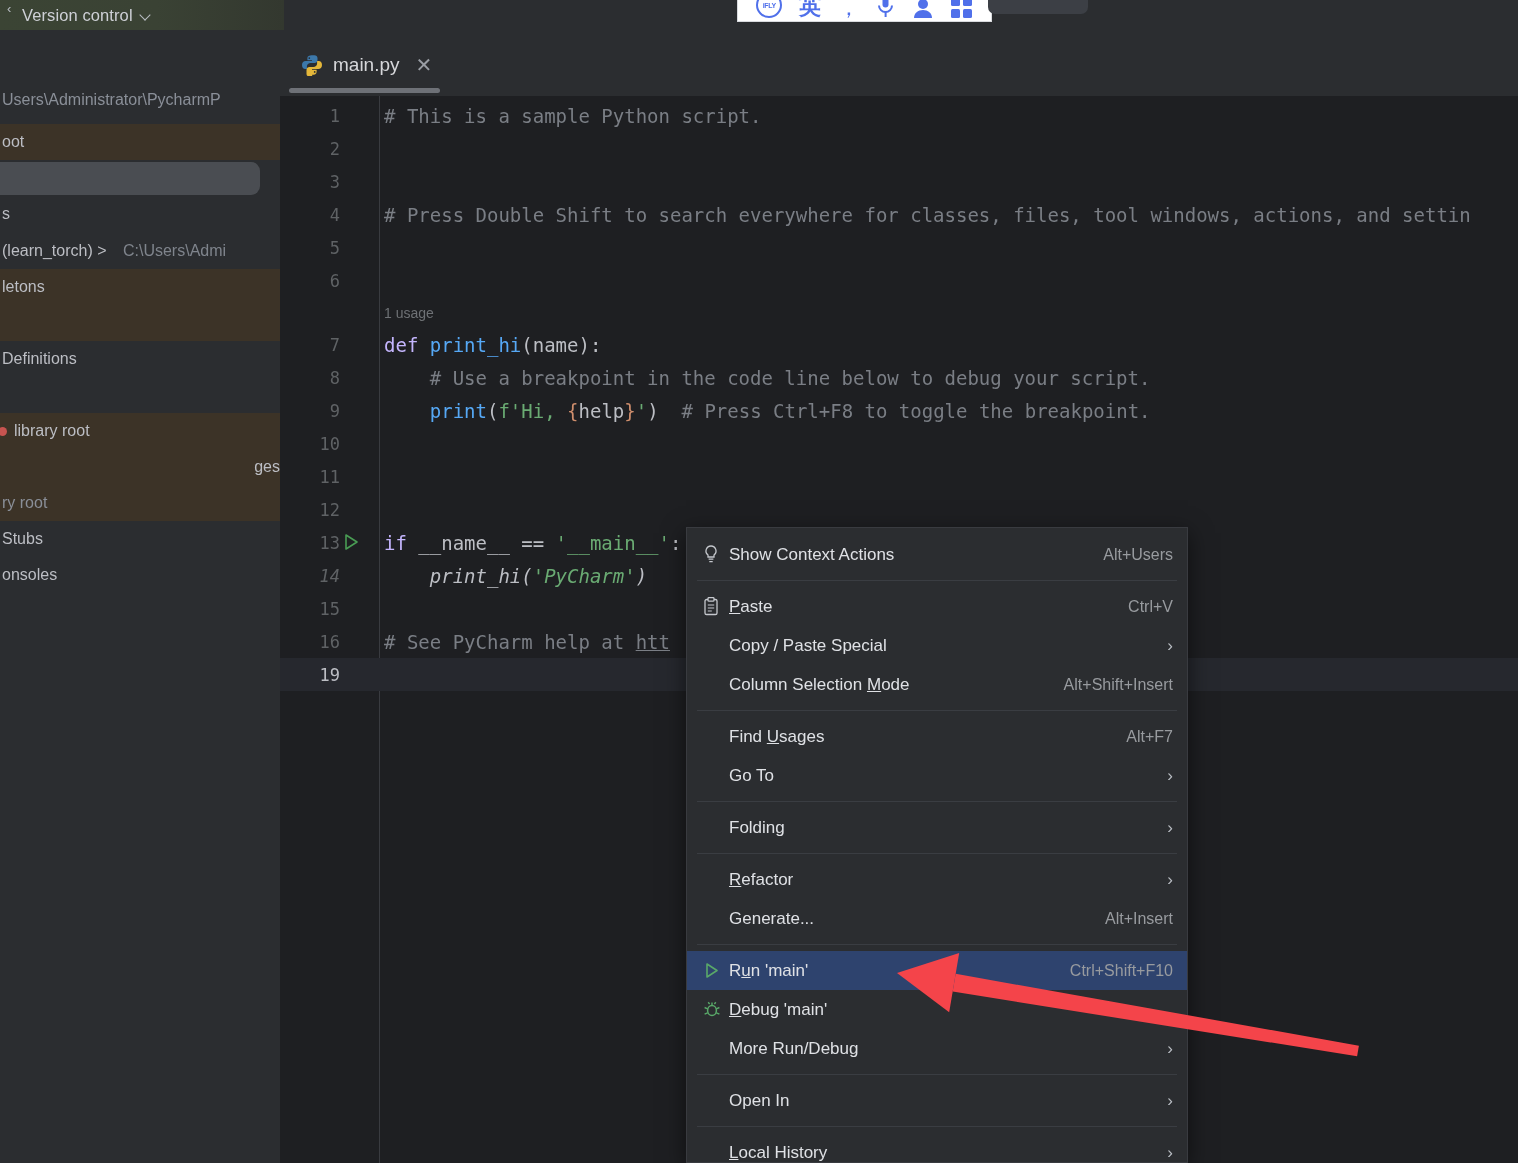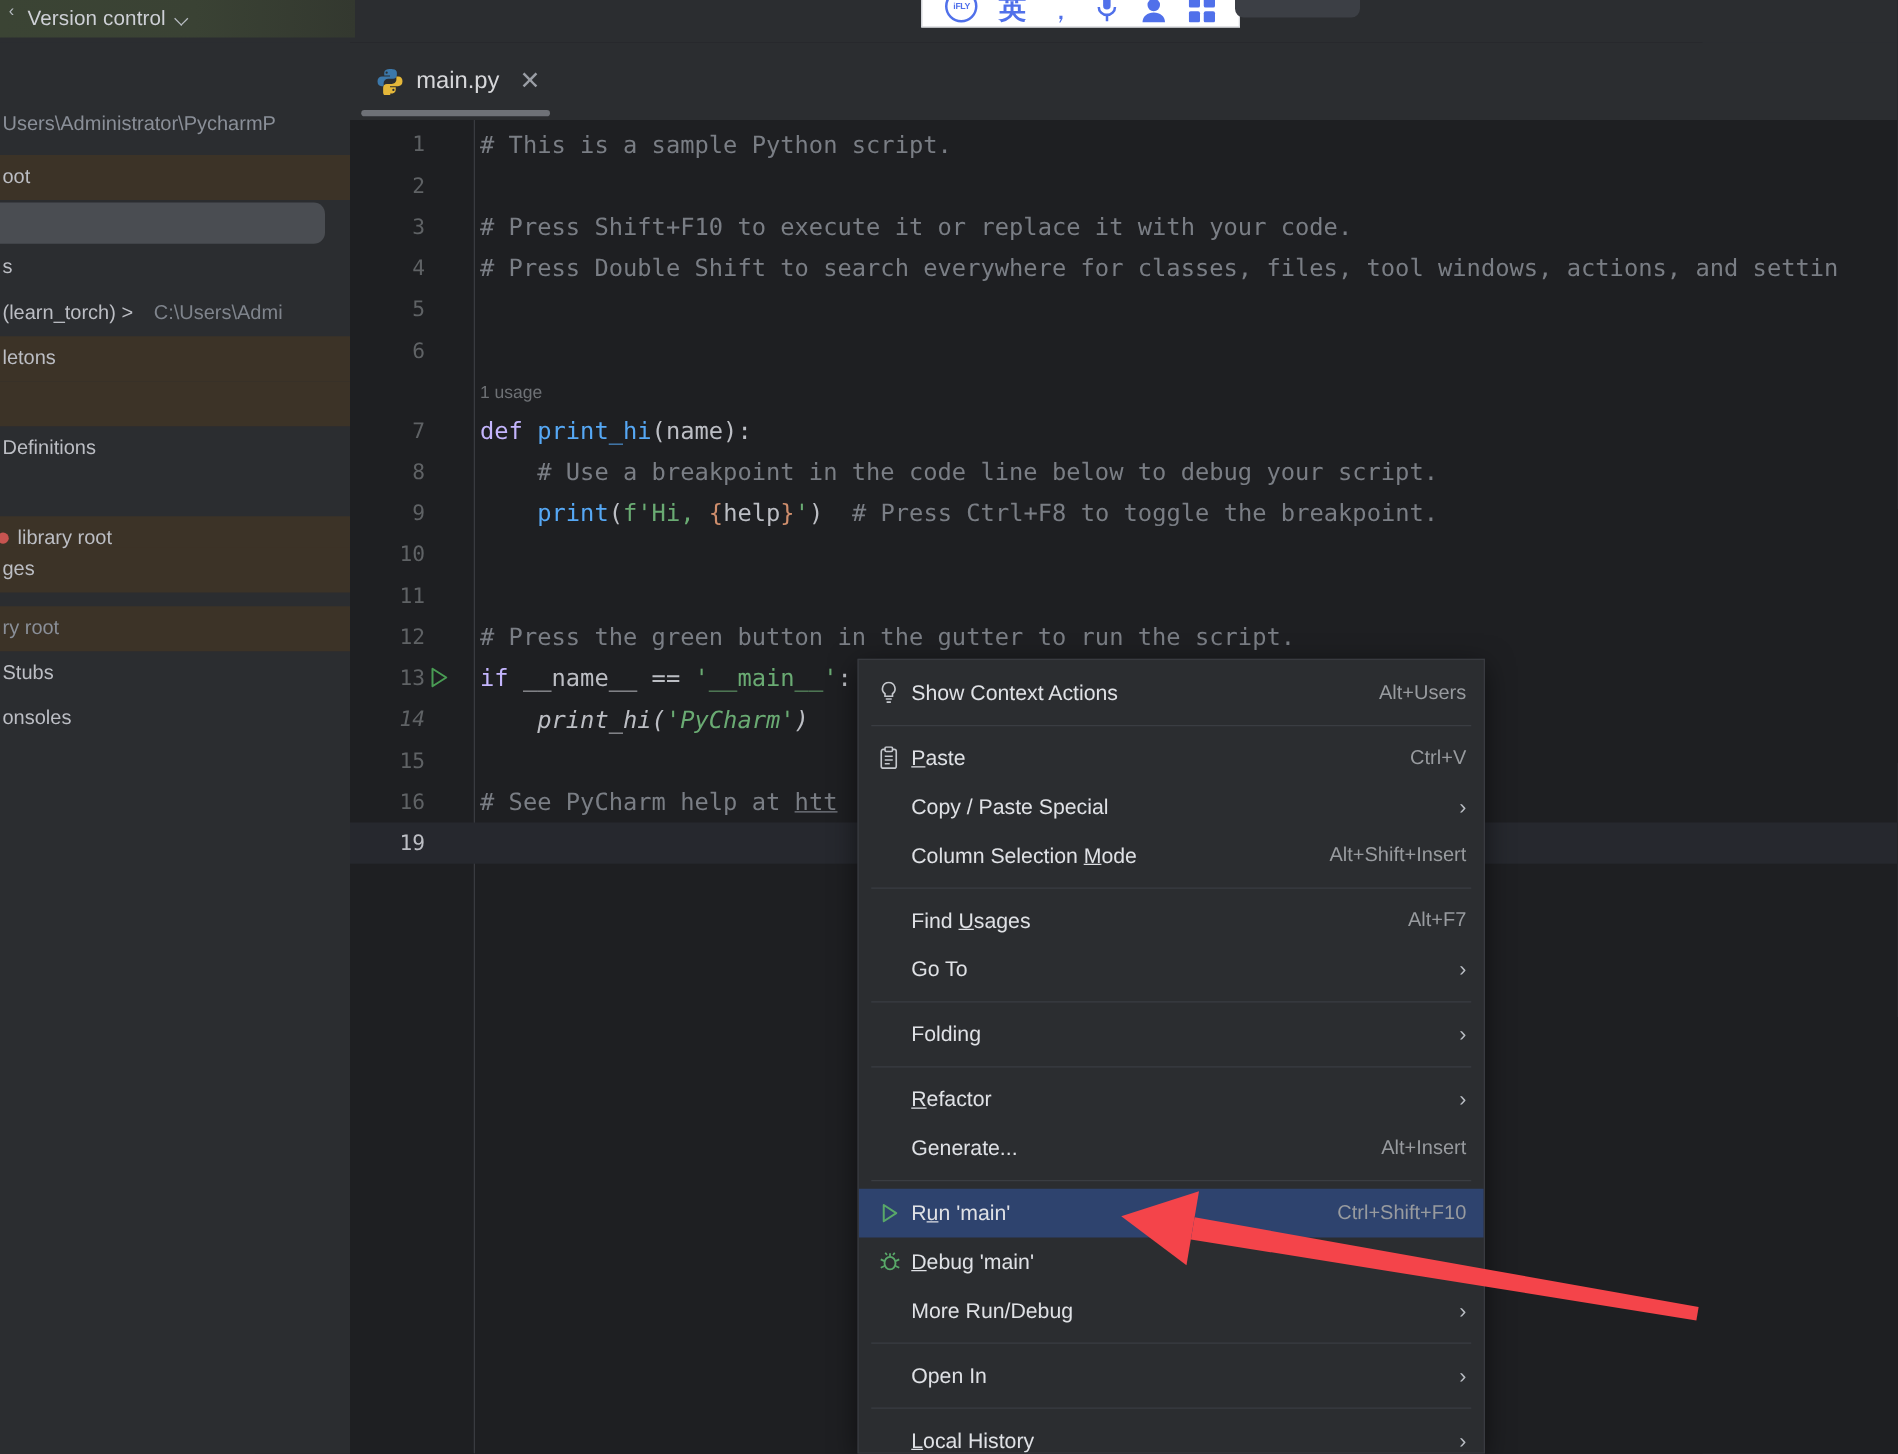--- a/index.html
+++ b/index.html
@@ -256,21 +256,21 @@
         </div>
         <div class="tree-row" style="top: 307px;">
           <span class="tree-text">Definitions</span>
         </div>
         <div class="tree-row" style="top: 343px;">
           <span class="tree-text"></span>
         </div>
         <div class="tree-row brown" style="top: 379px;">
           <span class="tree-text"><span class="bullet-red" style="margin-left: -4px;"></span>library root</span>
         </div>
-        <div class="tree-row brown" style="top: 404px;">
+        <div class="tree-row brown" style="top: 415px; justify-content: flex-end;">
           <span class="tree-text">ges</span>
         </div>
         <div class="tree-row dim brown" style="top: 451px;">
           <span class="tree-text">ry root</span>
         </div>
         <div class="tree-row" style="top: 487px;">
           <span class="tree-text">Stubs</span>
         </div>
         <div class="tree-row" style="top: 523px;">
           <span class="tree-text">onsoles</span>
@@ -300,21 +300,20 @@
           <div class="line" style="top: 3px;">
             <span class="num">1</span>
             <span class="txt"><span class="cm"># This is a sample Python script.</span></span>
           </div>
           <div class="line" style="top: 36px;">
             <span class="num">2</span>
             <span class="txt"></span>
           </div>
           <div class="line" style="top: 69px;">
             <span class="num">3</span>
-            <span class="txt"><span class="cm"># Press Shift+F10 to execute it or replace it with your code.</span></span>
           </div>
           <div class="line" style="top: 102px;">
             <span class="num">4</span>
             <span class="txt"><span class="cm"># Press Double Shift to search everywhere for classes, files, tool windows, actions, and settin</span></span>
           </div>
           <div class="line" style="top: 135px;">
             <span class="num">5</span>
             <span class="txt"></span>
           </div>
           <div class="line" style="top: 168px;">
@@ -337,21 +336,20 @@
           <div class="line" style="top: 331px;">
             <span class="num">10</span>
             <span class="txt"></span>
           </div>
           <div class="line" style="top: 364px;">
             <span class="num">11</span>
             <span class="txt"></span>
           </div>
           <div class="line" style="top: 397px;">
             <span class="num">12</span>
-            <span class="txt"><span class="cm"># Press the green button in the gutter to run the script.</span></span>
           </div>
           <div class="line" style="top: 430px;">
             <span class="num">13</span>
             <span class="run-gutter" style="top: 7px;">
               <svg width="18" height="18" viewBox="0 0 18 18">
                 <path d="M4 2 L15 9 L4 16 Z" fill="none" stroke="#499c54" stroke-width="1.6" stroke-linejoin="round"></path>
               </svg>
             </span>
             <span class="txt"><span class="kw">if </span><span class="def">__name__ == </span><span class="str">'__main__'</span><span class="def">:</span></span>
           </div>

